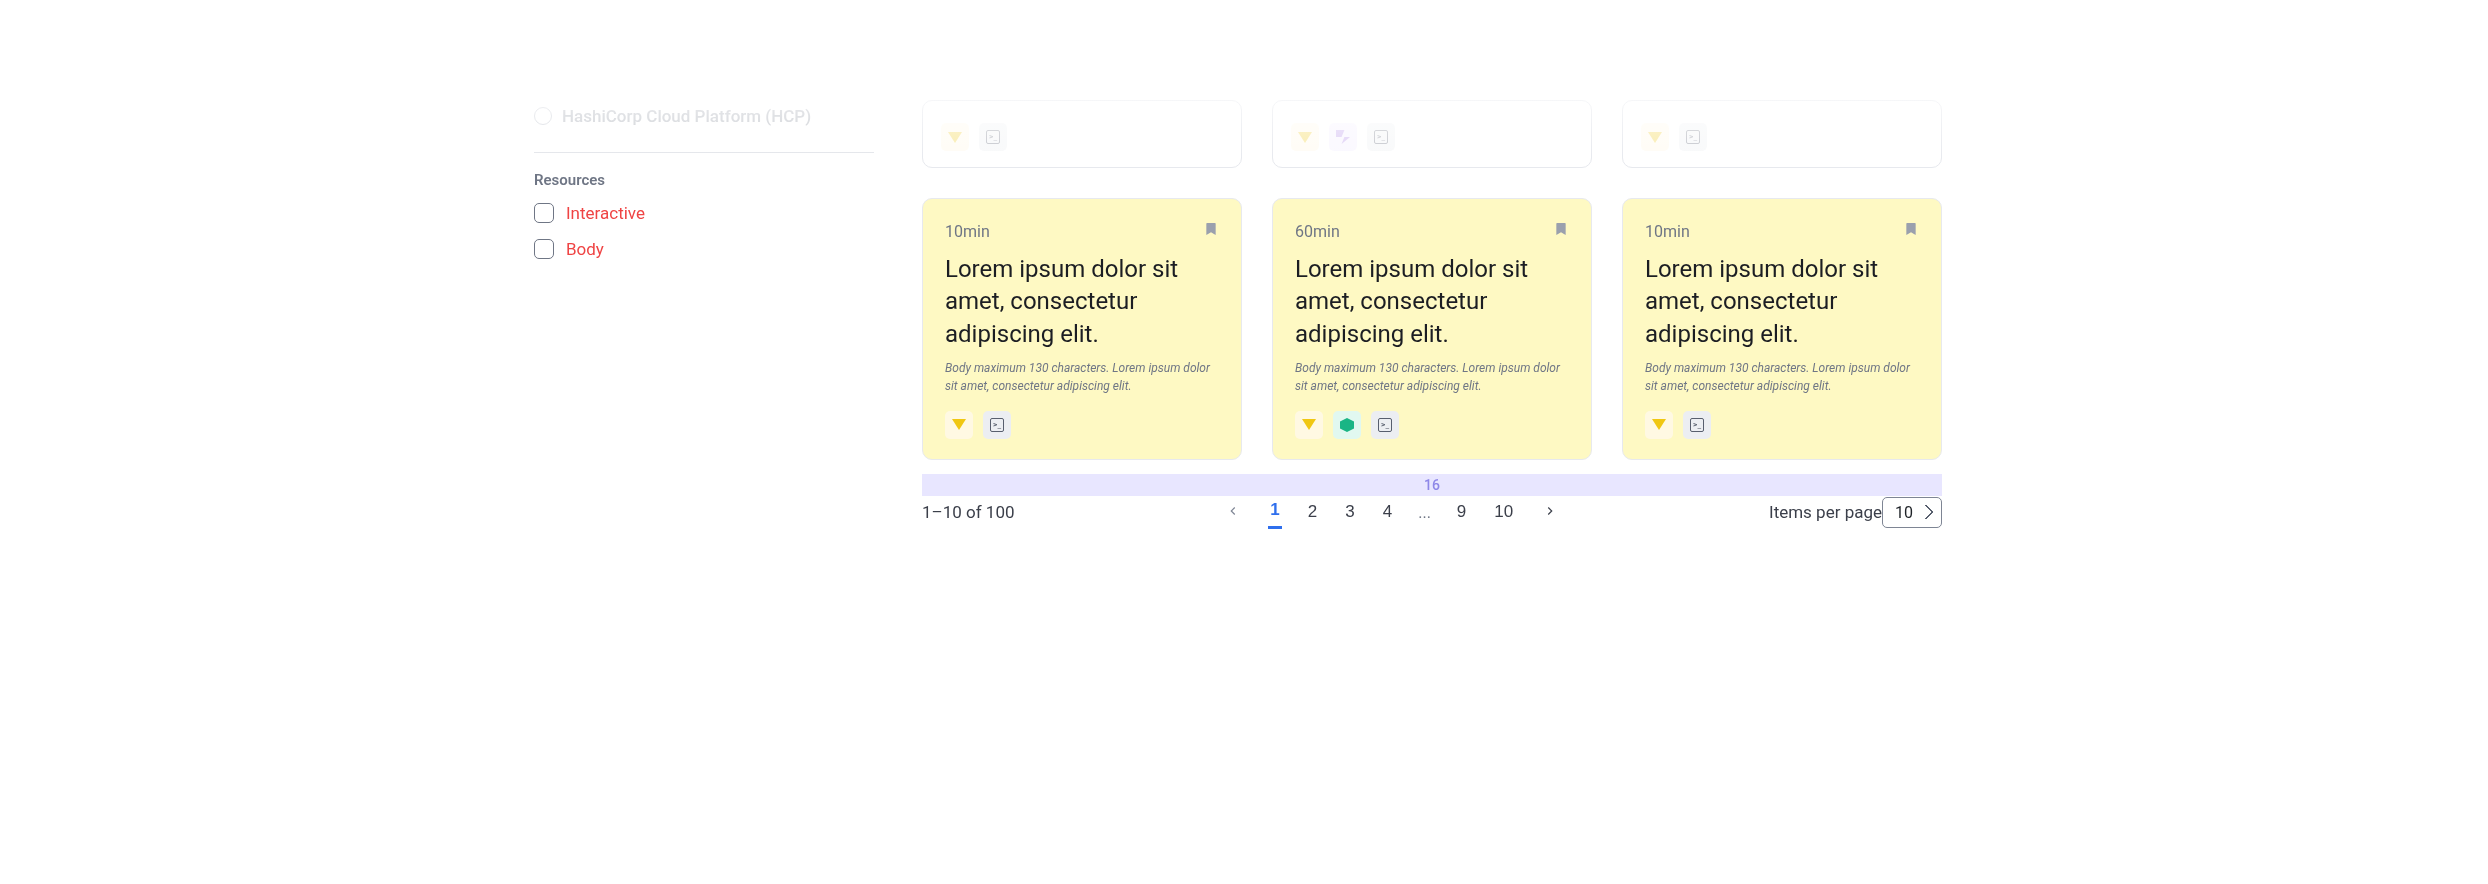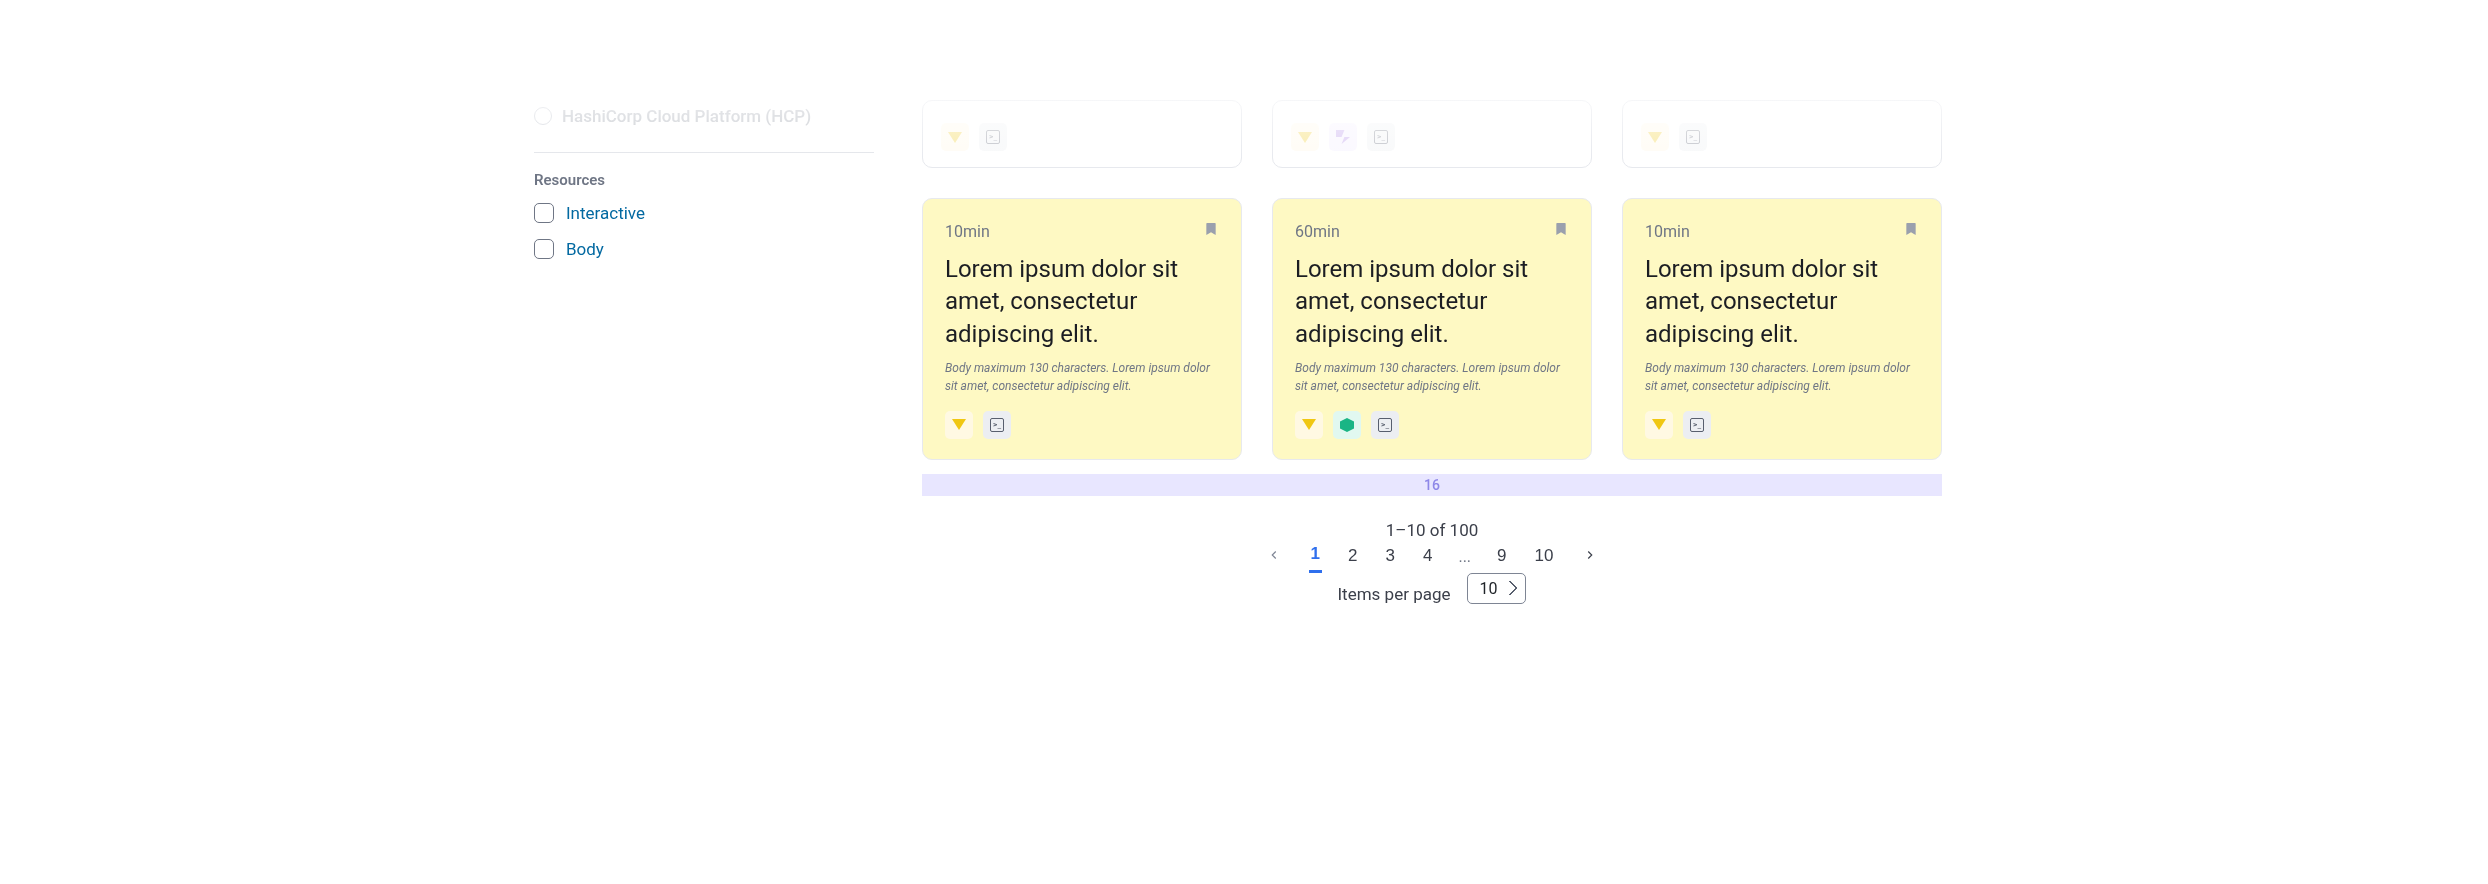--- a/index.html
+++ b/index.html
@@ -51,21 +51,21 @@
     font-size: 15px;
     font-weight: 600;
     color: #6f7685;
     margin-bottom: 6px;
   }
   .check-row {
     display: flex;
     align-items: flex-end;
     gap: 12px;
     font-size: 17px;
-    color: #0369a1;
+    color: #ef4444;
     padding: 8px 0;
     cursor: pointer;
   }
   .chk {
     width: 20px; height: 20px; border-radius: 5px;
     border: 1.5px solid #6f7685;
     flex-shrink: 0;
   }
   .main {
     flex: 1;
@@ -192,23 +192,22 @@
     justify-content: center;
     color: #8e87e8;
     font-size: 14px;
     font-weight: 500;
     width: calc(3*320px + 2*30px);
   }
   .pagination {
     display: flex;
     align-items: center;
     justify-content: space-between;
-    margin-top: 24px;
+    margin-top: 0;
     width: calc(3*320px + 2*30px);
-    flex-direction: column;
   }
   .pag-left {
     font-size: 17px;
     color: #3b3f4a;
   }
   .pag-mid {
     display: flex;
     align-items: center;
     gap: 24px;
   }
@@ -230,22 +229,22 @@
     color: #7e8594;
     font-size: 18px;
     background: none; border: none; cursor: pointer;
     padding: 4px;
   }
   .pag-ell {
     color: #6f7685;
   }
   .pag-right {
     display: flex;
-    align-items: flex-end;
-    gap: 16px;
+    align-items: center;
+    gap: 0;
   }
   .ipp-label {
     font-size: 17px;
     color: #3b3f4a;
   }
   .ipp-select {
     border: 1px solid #7e8594;
     border-radius: 5px;
     padding: 5px 28px 5px 12px;
     font-size: 16px;

